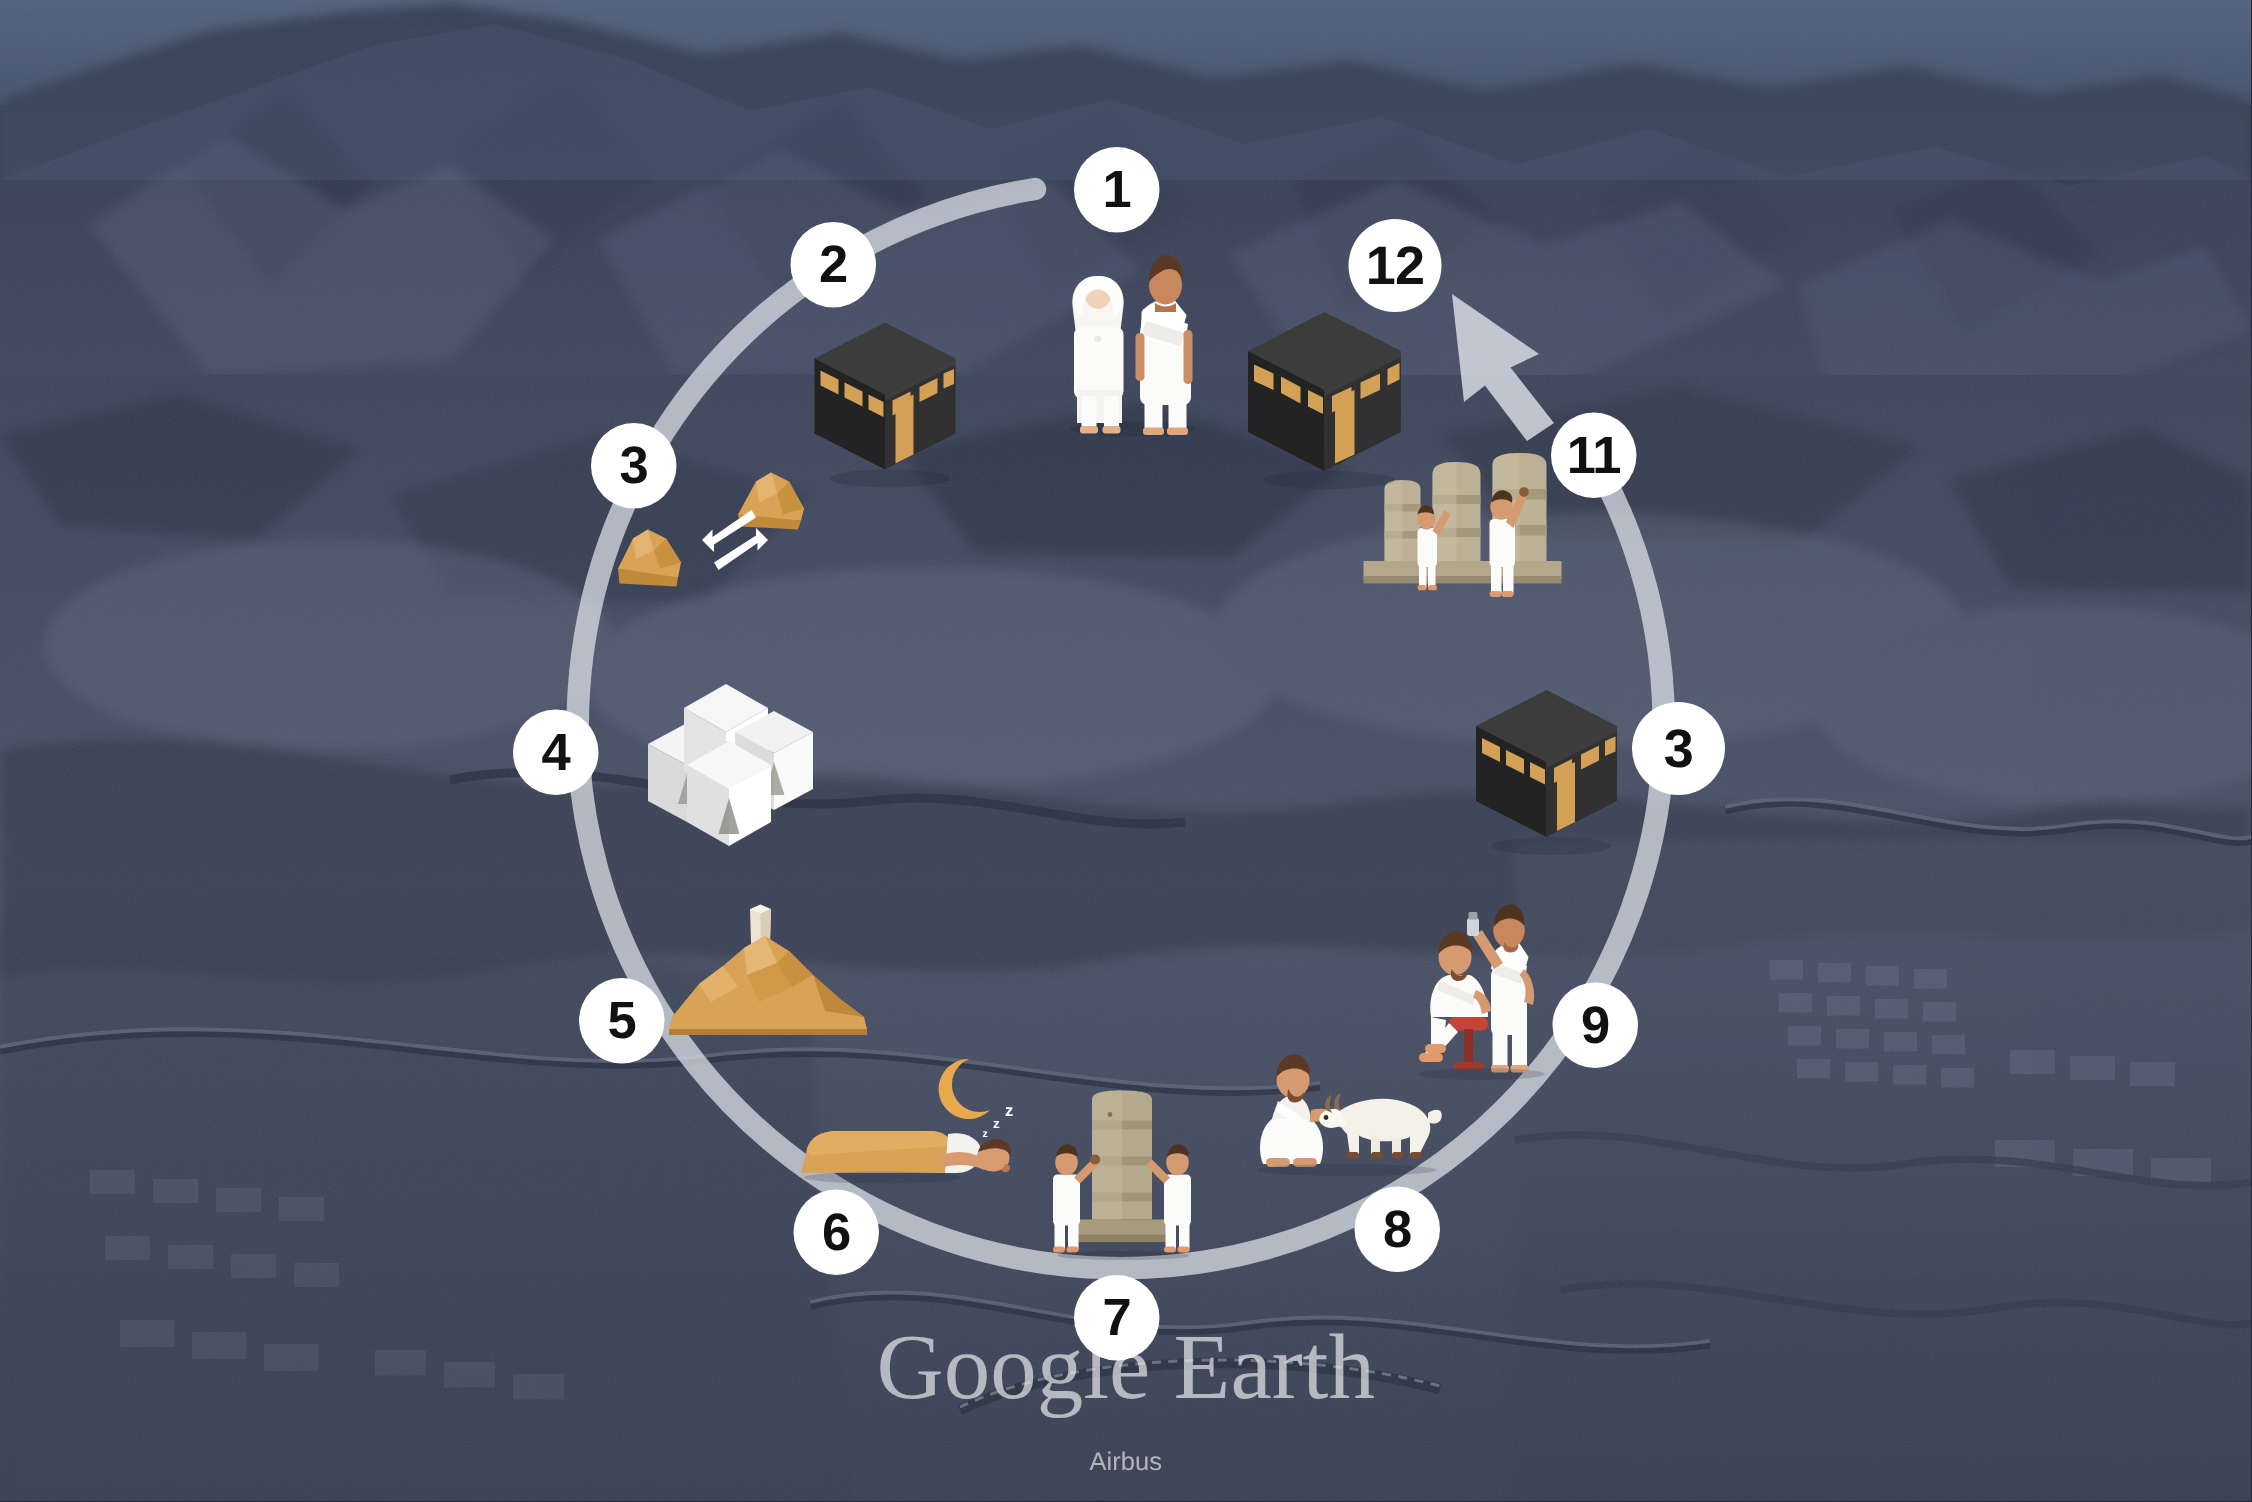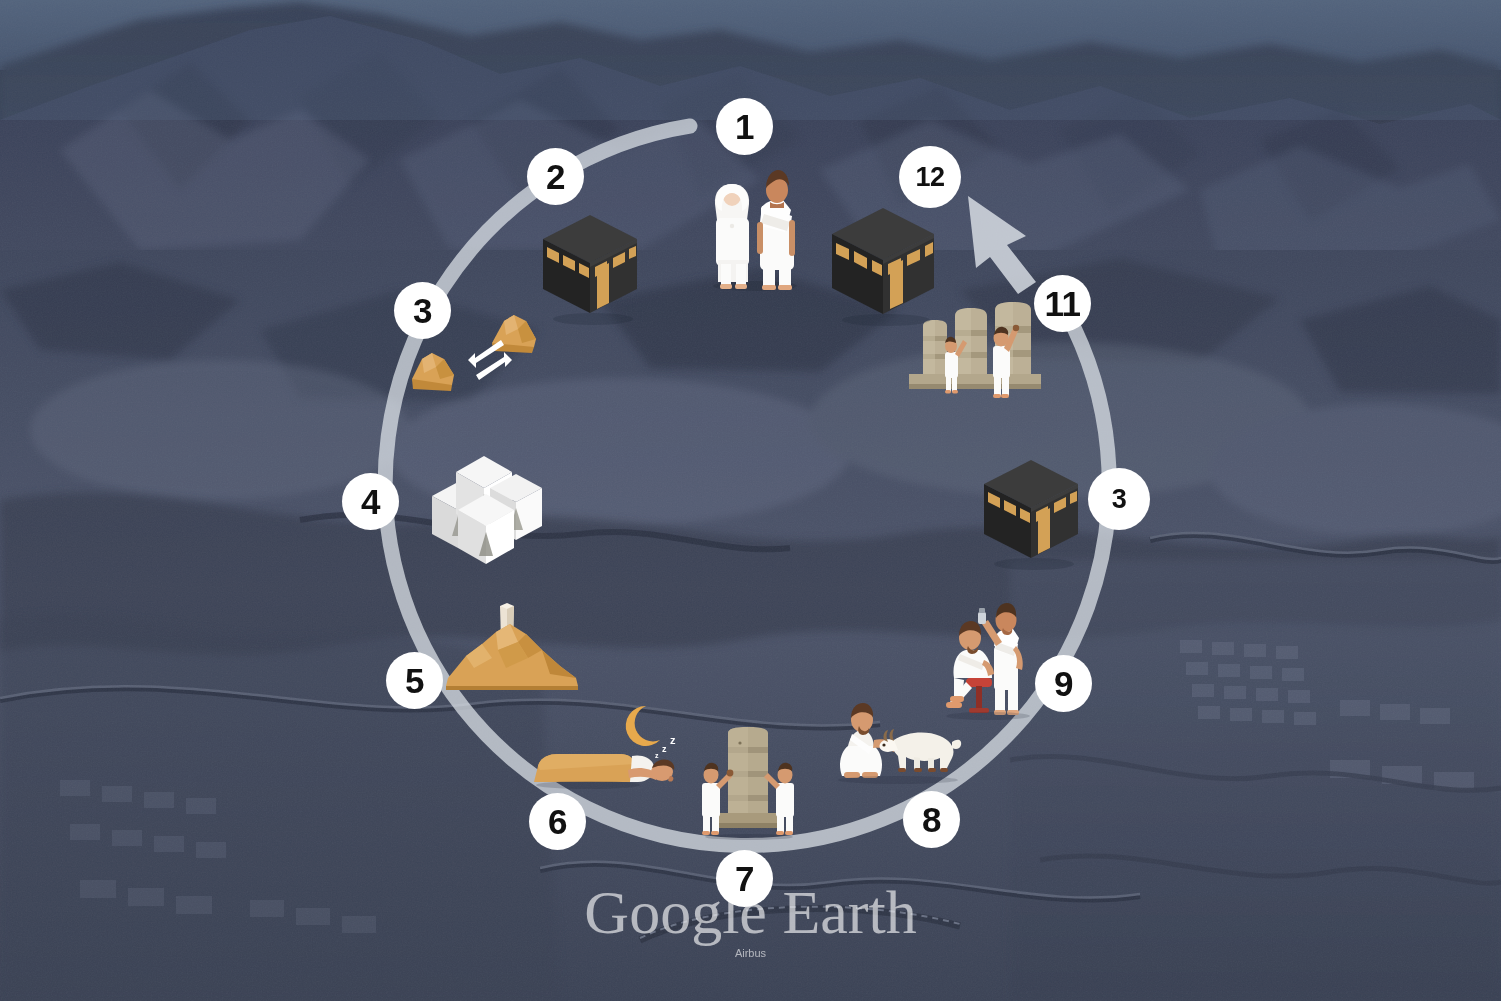--- a/index.html
+++ b/index.html
@@ -31,42 +31,42 @@
     background:#ffffff;
     display:flex;align-items:center;justify-content:center;
     color:#111111;
     font-size:35px;
     font-weight:bold;
     letter-spacing:-0.5px;
     font-family:"Liberation Sans", sans-serif;
     line-height:1;
     box-shadow:0 0 0 0 rgba(0,0,0,0);
   }
-  .badge.wide{width:62px;height:62px;font-size:27px;}
+  .badge.wide{width:62px;height:62px;font-size:36px;}
 
   
   #watermark{
     position:absolute;
     left:0;right:0;
     text-align:center;
     top:880px;
     pointer-events:none;
   }
   #ge-logo{
     font-size:62px;
     color:rgba(255,255,255,.62);
     letter-spacing:0px;
     font-family:Liberation Serif, serif;
     line-height:1.05;
     font-weight:400;
   }
   #ge-attrib{
-    font-size:11px;
+    font-size:17px;
     color:rgba(255,255,255,.60);
-    margin-top:2px;
+    margin-top:20px;
     font-family:"Liberation Sans", sans-serif;
   }
 </style>
 </head>
 <body>
 
 <div id="stage">
 
   <div id="terrain">
     <svg viewBox="0 0 1501 1001" xmlns="http://www.w3.org/2000/svg">

